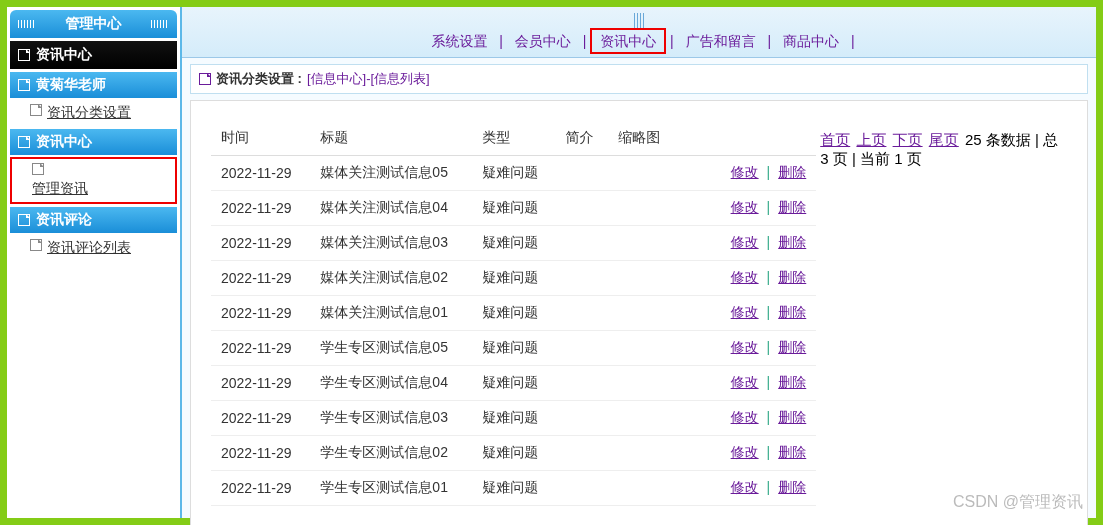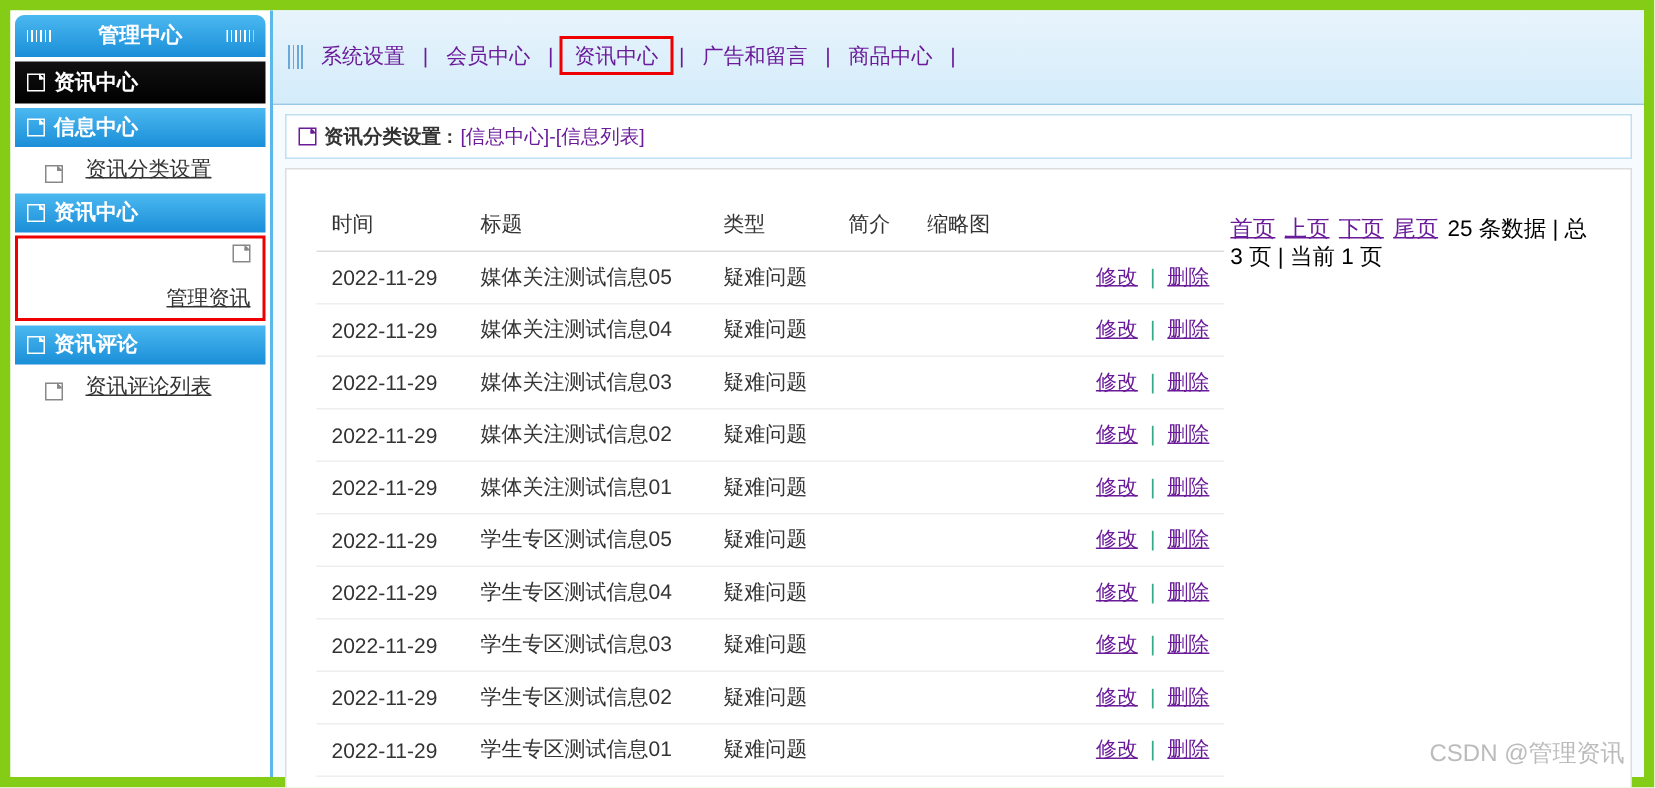--- a/index.html
+++ b/index.html
@@ -31,40 +31,41 @@
   margin: 3px 3px 0 3px;
 }
 .sidebar-cat-title {
   background: linear-gradient(#4bb8f0, #1a8ed8);
   color: #fff; padding: 4px 8px; font-weight: bold;
   display: flex; align-items: center; gap: 6px;
   margin: 3px 3px 0 3px;
 }
 .sidebar-item {
   padding: 4px 8px 4px 20px; margin: 2px 3px 0 3px;
-  display: flex; align-items: flex-end; gap: 15px;
+  display: flex; align-items: flex-start; gap: 5px;
 }
 .sidebar-item a { color: #333; text-decoration: underline; cursor: pointer; }
 .sidebar-item.highlight { border: 2px solid #e00; flex-direction: column; }
 
 .doc-icon {
   display: inline-block; width: 12px; height: 12px;
   border: 1px solid currentColor; position: relative;
 }
 .doc-icon::before {
   content: ""; position: absolute; right: -1px; top: -1px;
   border: 2px solid transparent; border-left-color: currentColor; border-bottom-color: currentColor;
 }
 
 
 .main { flex: 1; display: flex; flex-direction: column; background: #f5fbff; }
 .topnav {
   display: flex; align-items: center; gap: 4px;
-  padding: 22px 10px; background: linear-gradient(#e8f4fc, #d4ecfa);
+  padding: 6px 10px; background: linear-gradient(#e8f4fc, #d4ecfa);
   border-bottom: 1px solid #9cc8e8;
+  flex-direction: column;
 }
 .topnav-item { color: #6a1b9a; cursor: pointer; padding: 2px 8px; }
 .topnav-item.highlight { border: 2px solid #e00; padding: 3px 8px; }
 .topnav-sep { color: #6a1b9a; }
 .topnav-striped {
   display: inline-block; width: 10px; height: 16px;
   background: repeating-linear-gradient(90deg, #6aa8d8 0 1px, transparent 1px 3px);
 }
 
 
@@ -105,21 +106,21 @@
 
   <div class="sidebar">
     <div class="sidebar-header">管理中心</div>
     <div class="sidebar-group-title">
       <span class="doc-icon"></span>
       <span>资讯中心</span>
     </div>
     <div id="sidebar-cats">
         <div class="sidebar-cat-title">
           <span class="doc-icon"></span>
-          <span>信息中心</span>
+          <span>黄菊华老师</span>
         </div>
         <div class="sidebar-item">
           <span class="doc-icon" style="color:#888"></span>
           <a>资讯分类设置</a>
         </div>
         <div class="sidebar-cat-title">
           <span class="doc-icon"></span>
           <span>资讯中心</span>
         </div>
         <div class="sidebar-item highlight">

